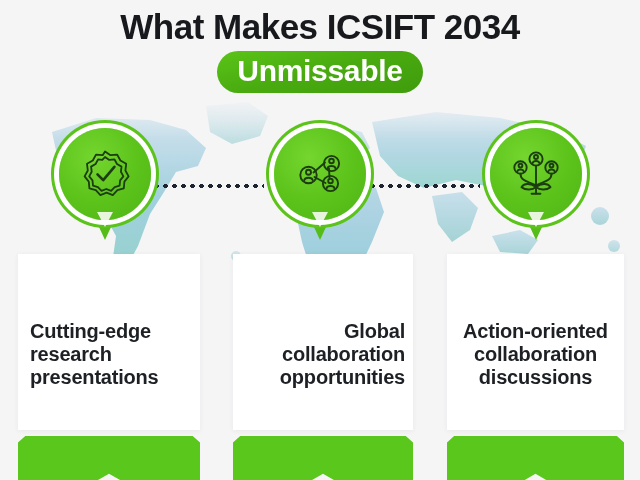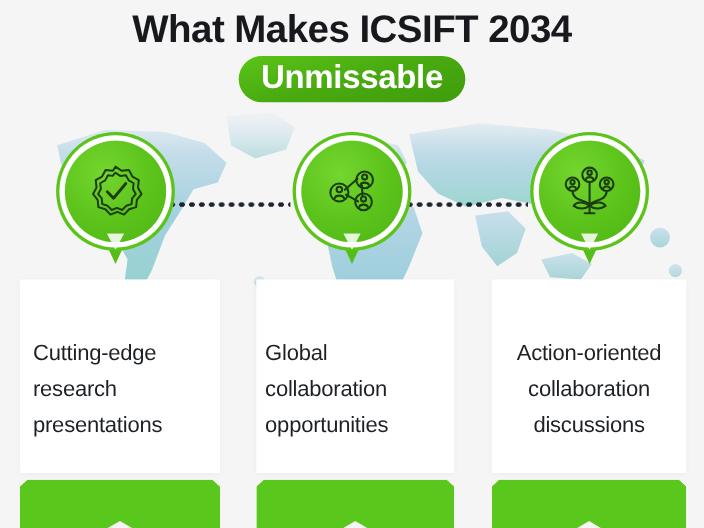--- a/index.html
+++ b/index.html
@@ -143,28 +143,28 @@
     display:flex;
     align-items:center;
     box-shadow:0 1px 5px rgba(40,55,70,.07);
   }
   #card-1 { left:18px;  width:182px; justify-content:flex-start; padding:0 6px 0 12px; }
   #card-2 { left:233px; width:180px; justify-content:center;     padding:0 8px; }
   #card-3 { left:447px; width:177px; justify-content:center;     padding:0 8px; }
 
   .card-text {
     font-size:20px;
-    line-height:33px;
+    line-height:23px;
     color:#1d2024;
-    font-weight:normal;
+    font-weight:bold;
     letter-spacing:-.2px;
     margin-top:24px;
   }
   #card-1 .card-text { text-align:left; }
-  #card-2 .card-text { text-align:left; }
+  #card-2 .card-text { text-align:right; }
   #card-3 .card-text { text-align:center; }
 
   
   .plinth {
     position:absolute;
     top:436px;
     height:46px;
     background:#5ac71c;
     z-index:4;
     

